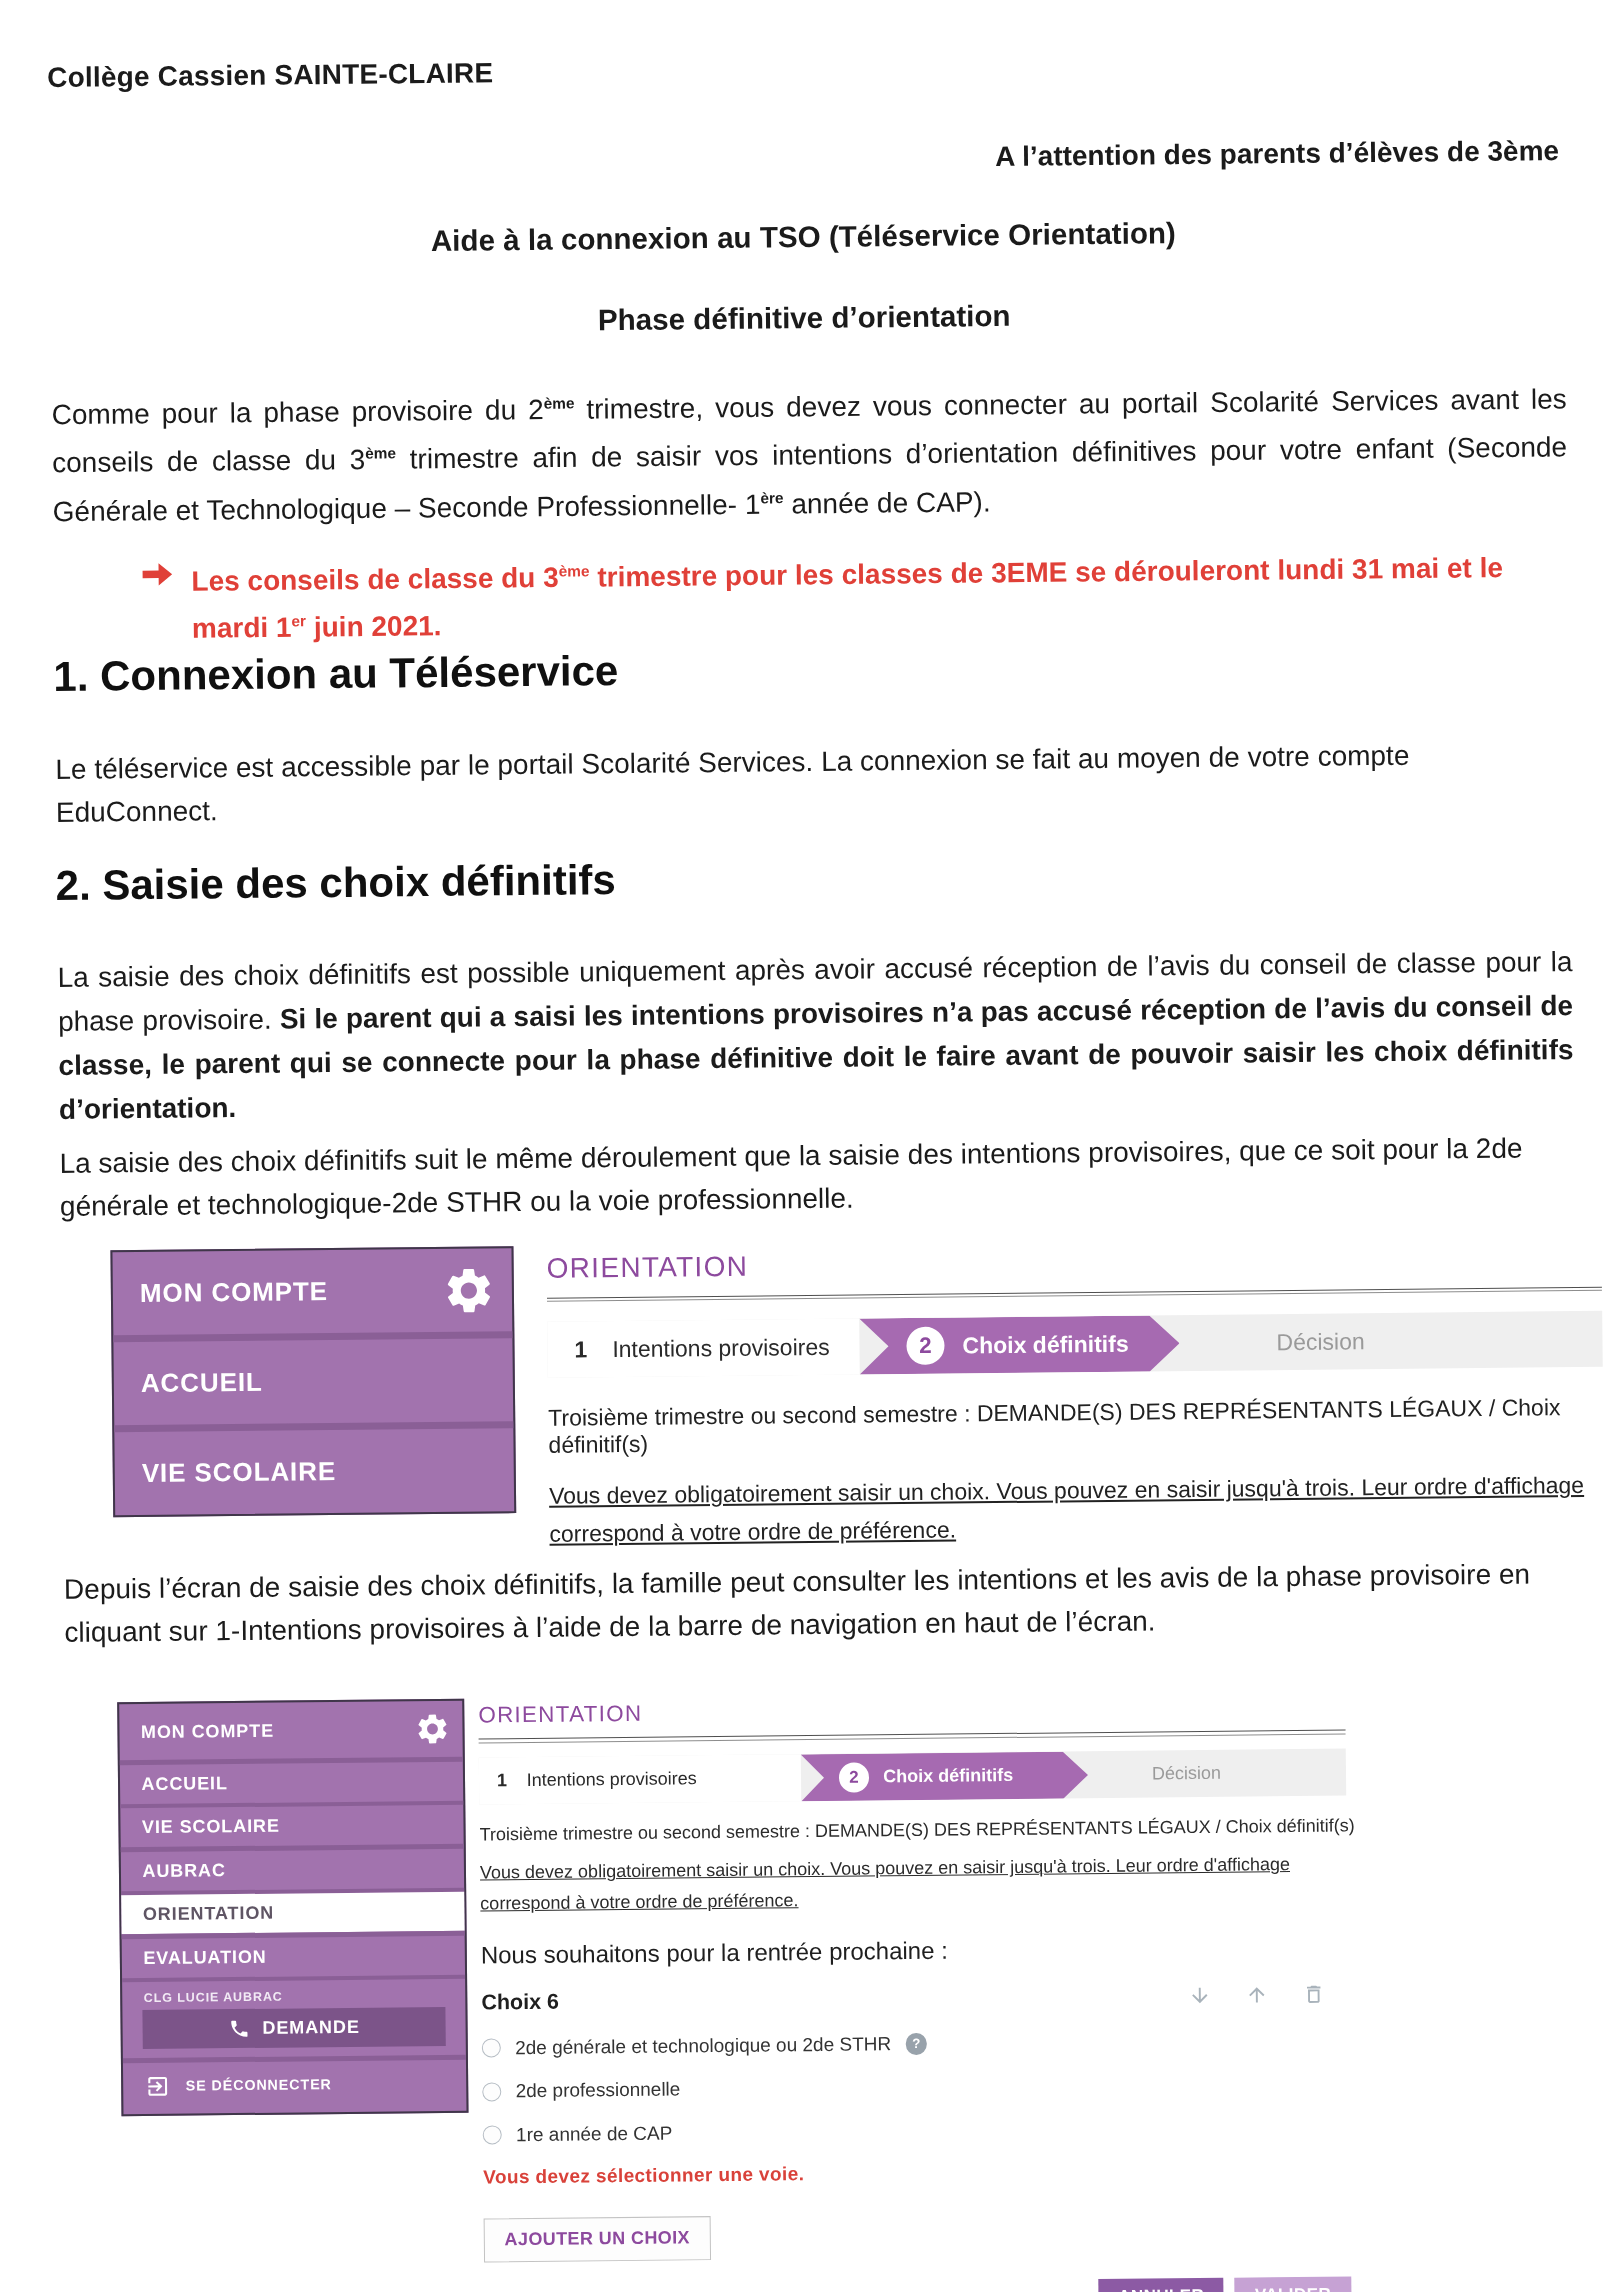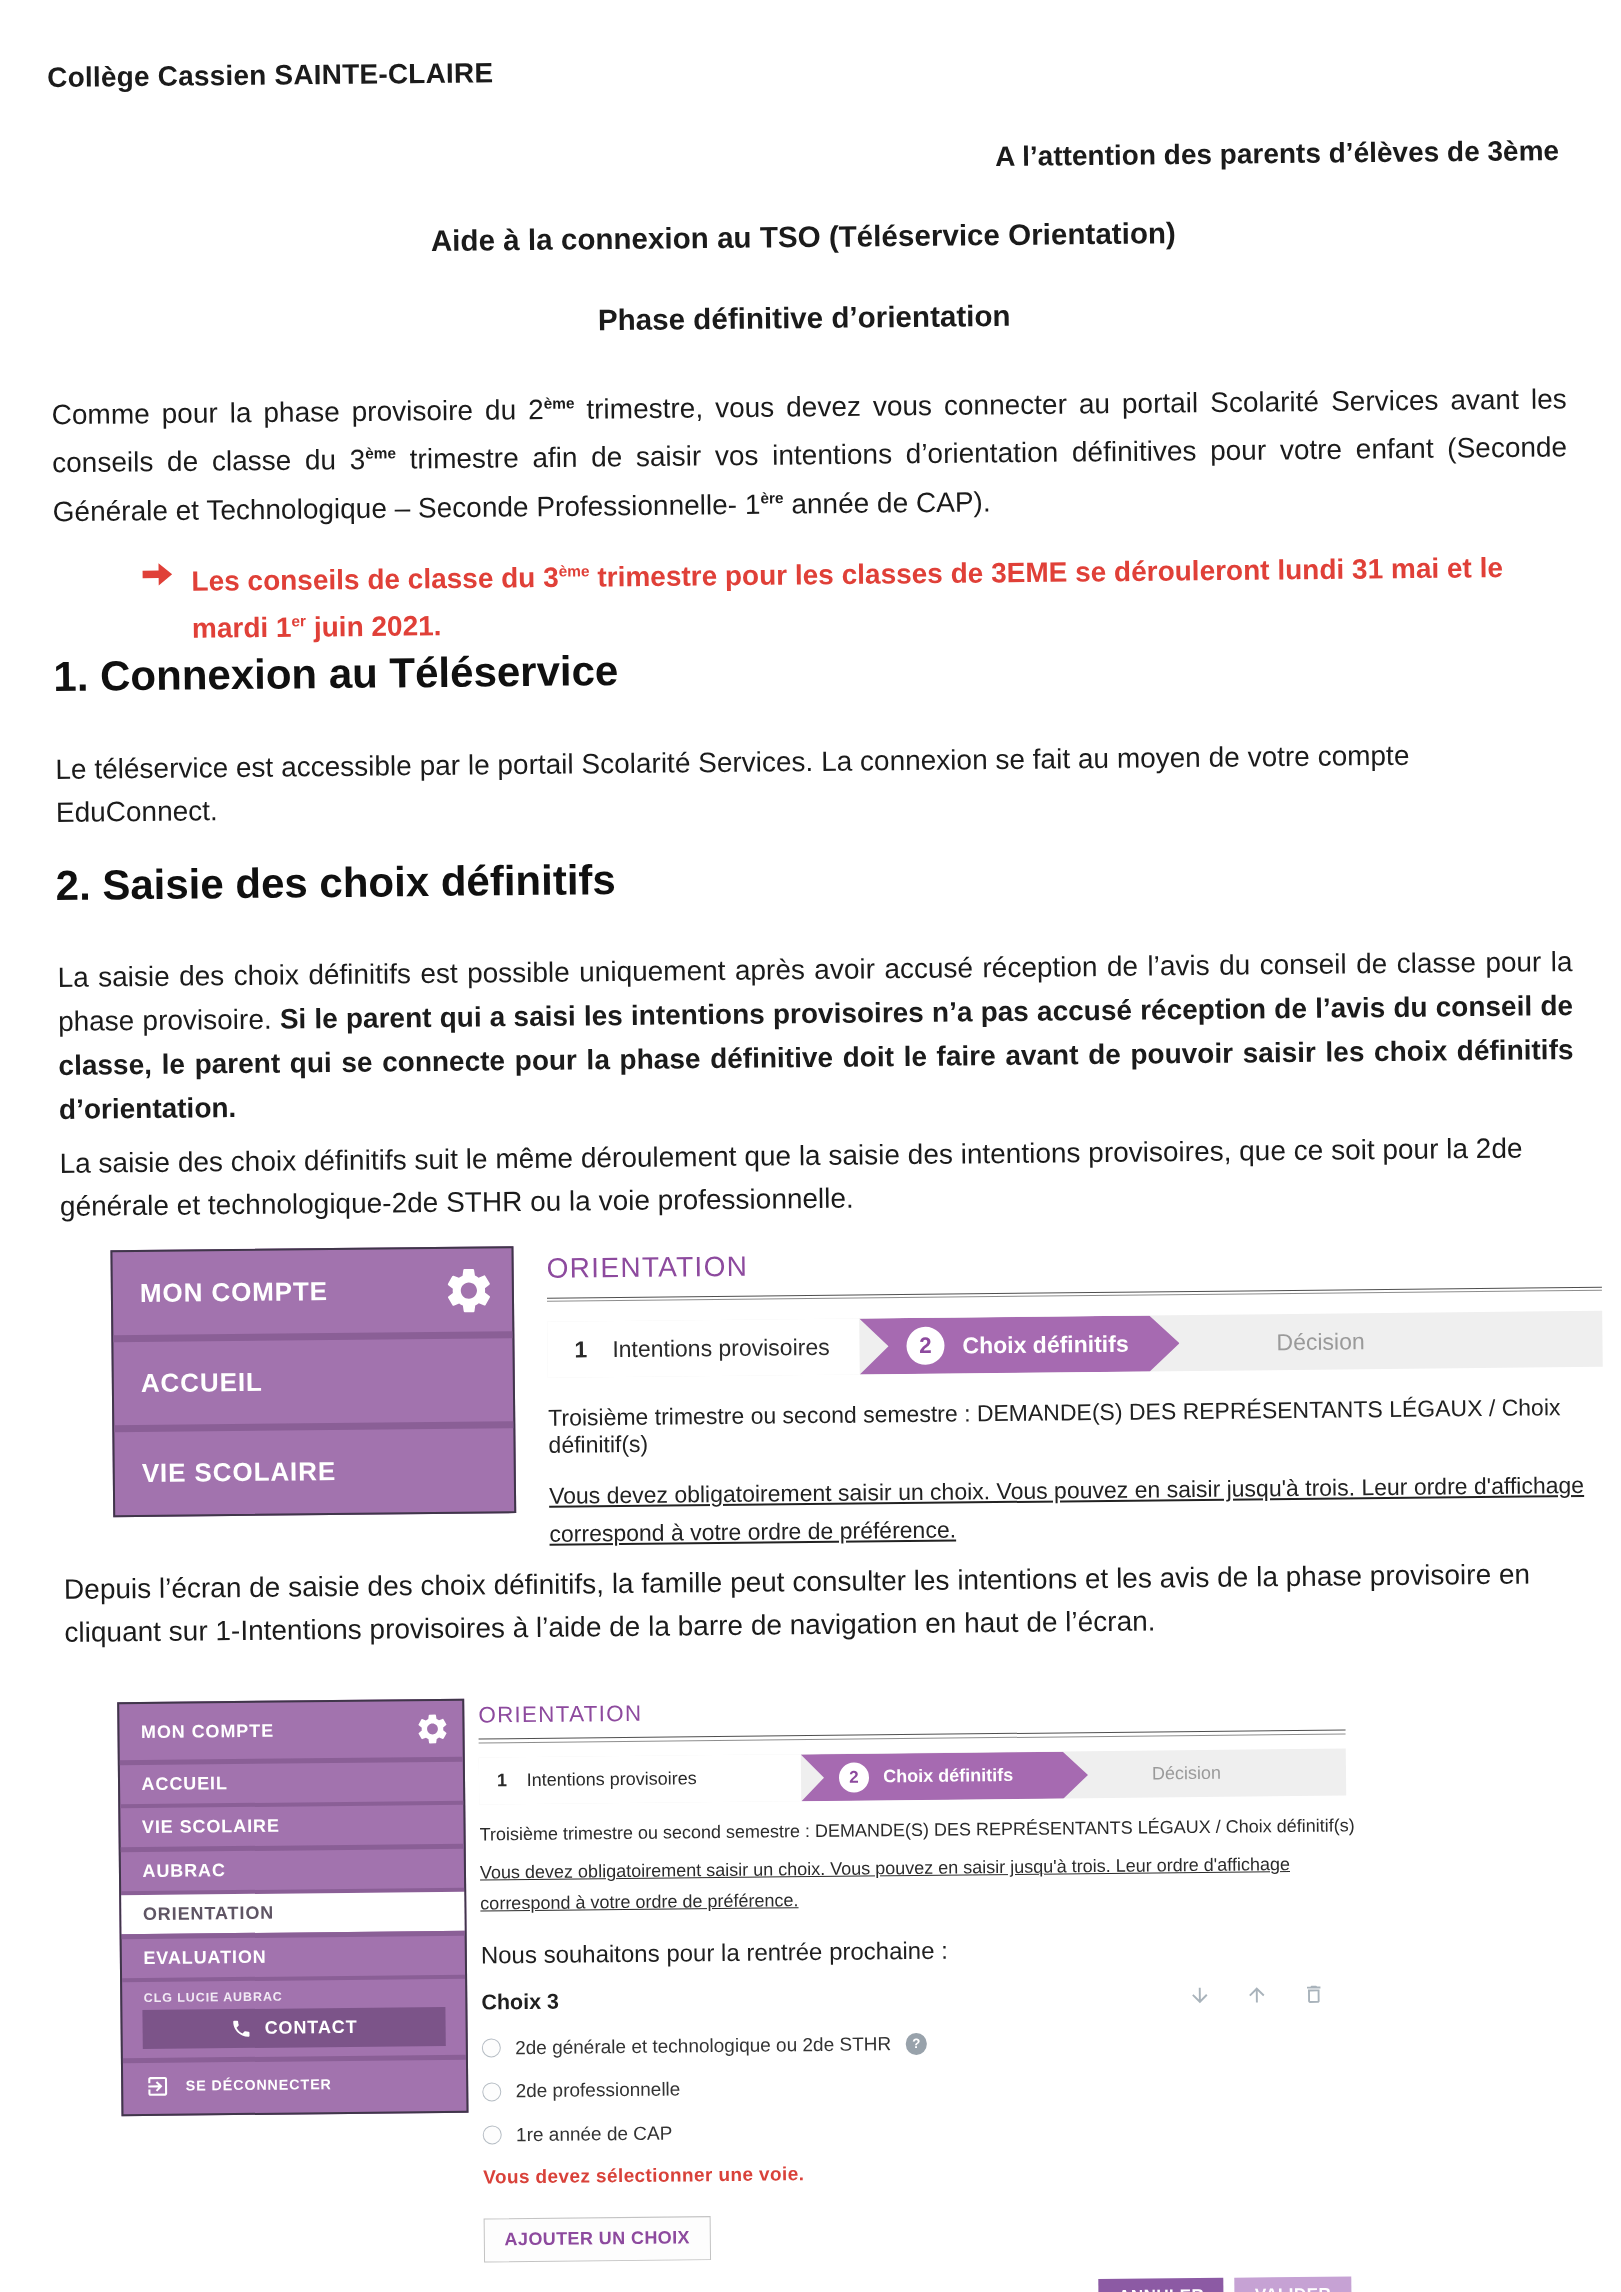--- a/index.html
+++ b/index.html
@@ -200,21 +200,21 @@
       <div class="s2-sep sep"></div>
       <div class="s2-row">
             <span>EVALUATION</span>
           </div>
       <div class="s2-sep sep"></div>
       <div class="s2-school">CLG LUCIE AUBRAC</div>
       <div class="s2-contact">
         <svg viewBox="0 0 24 24" fill="#ffffff">
               <path d="M6.62 10.79c1.44 2.83 3.76 5.14 6.59 6.59l2.2-2.2c.27-.27.67-.36 1.02-.24 1.12.37 2.33.57 3.57.57.55 0 1 .45 1 1V20c0 .55-.45 1-1 1-9.39 0-17-7.61-17-17 0-.55.45-1 1-1h3.5c.55 0 1 .45 1 1 0 1.25.2 2.45.57 3.57.11.35.03.74-.25 1.02l-2.2 2.2z"></path>
             </svg>
-        <span>CONTACT</span>
+        <span>DEMANDE</span>
       </div>
       <div class="s2-sep sep"></div>
       <div class="s2-logout">
         <svg viewBox="0 0 24 24" fill="#ffffff">
               <path d="M10.09 15.59L11.5 17l5-5-5-5-1.41 1.41L12.67 11H3v2h9.67l-2.58 2.59zM19 3H5c-1.11 0-2 .9-2 2v4h2V5h14v14H5v-4H3v4c0 1.1.89 2 2 2h14c1.1 0 2-.9 2-2V5c0-1.1-.9-2-2-2z"></path>
             </svg>
         <span>SE DÉCONNECTER</span>
       </div>
     </div>
 
@@ -233,21 +233,21 @@
         <div class="step-future">
               <span>Décision</span>
             </div>
       </div>
       <div class="s2-line1">Troisième trimestre ou second semestre : DEMANDE(S) DES REPRÉSENTANTS LÉGAUX / Choix définitif(s)</div>
       <div class="s2-line2 u">Vous devez obligatoirement saisir un choix. Vous pouvez en saisir jusqu'à trois. Leur ordre d'affichage correspond à votre ordre de préférence.</div>
 
       <div class="s2-wish">Nous souhaitons pour la rentrée prochaine :</div>
 
       <div class="choice-row">
-        <span class="choice-label">Choix 3</span>
+        <span class="choice-label">Choix 6</span>
         <span class="choice-icons">
           <svg viewBox="0 0 24 24" fill="currentColor">
                 <path d="M20 12l-1.41-1.41L13 16.17V4h-2v12.17l-5.58-5.59L4 12l8 8 8-8z"></path>
               </svg>
           <svg viewBox="0 0 24 24" fill="currentColor">
                 <path d="M4 12l1.41 1.41L11 7.83V20h2V7.83l5.58 5.59L20 12l-8-8-8 8z"></path>
               </svg>
           <svg viewBox="0 0 24 24" fill="currentColor">
                 <path d="M6 19c0 1.1.9 2 2 2h8c1.1 0 2-.9 2-2V7H6v12zM8 9h8v10H8V9zm7.5-5l-1-1h-5l-1 1H5v2h14V4h-3.5z"></path>
               </svg>

